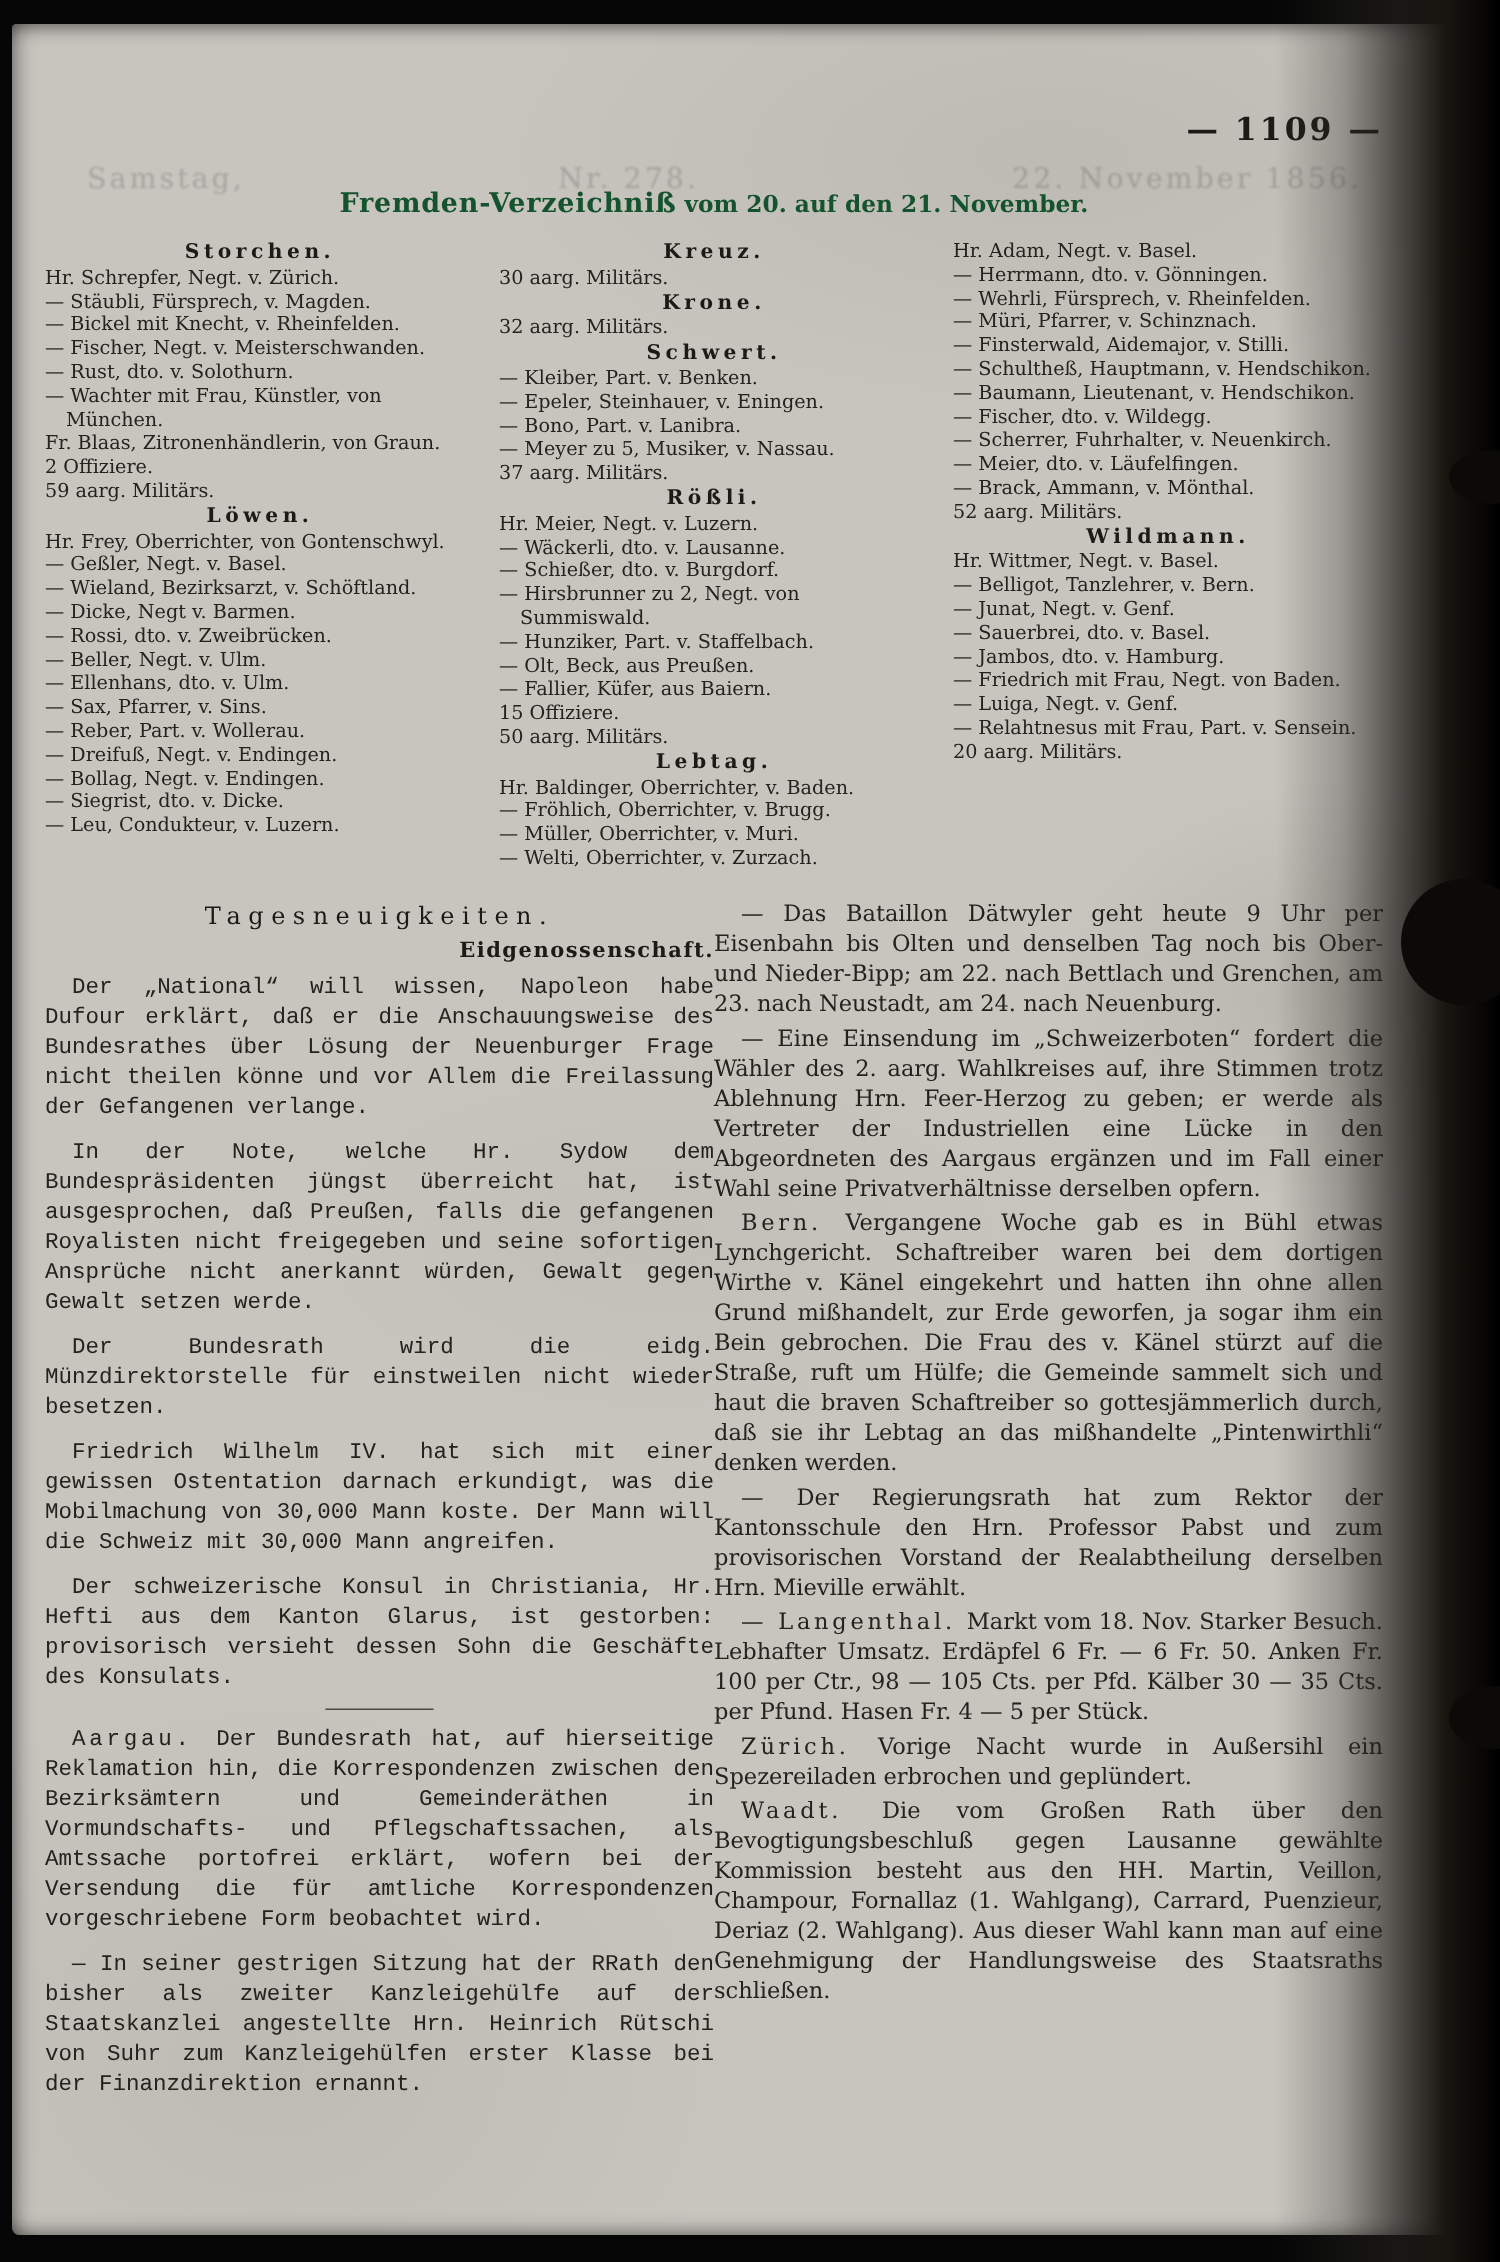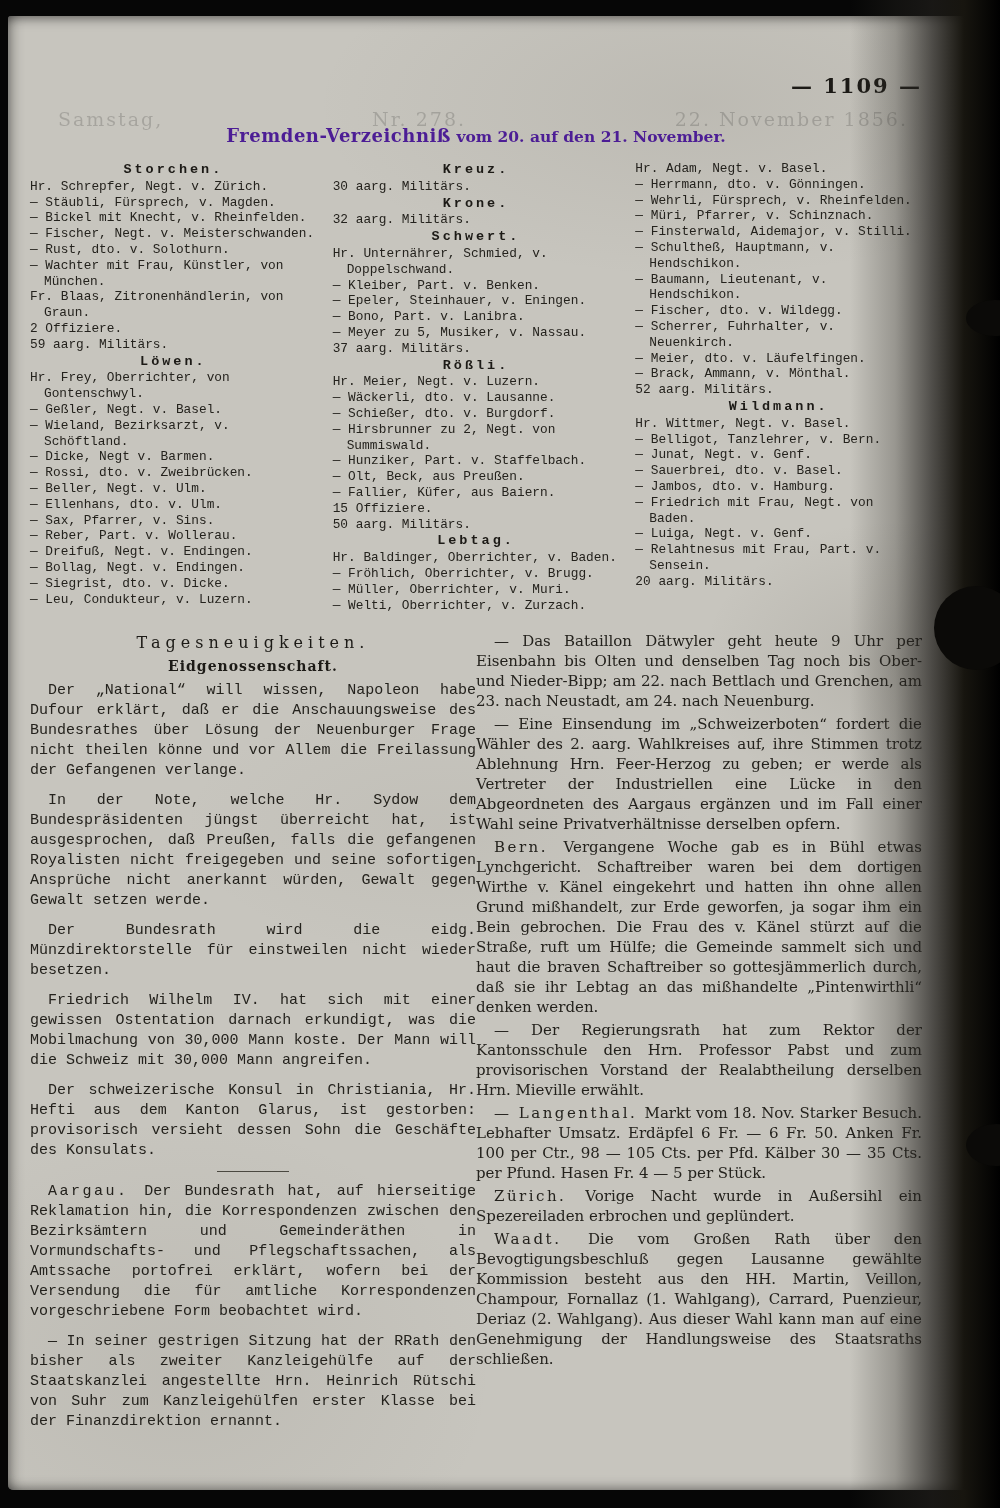--- a/index.html
+++ b/index.html
@@ -36,33 +36,33 @@
     position:absolute; left:50px; top:92px; width:850px;
     display:flex; justify-content:space-between;
     font-size:19px; letter-spacing:2px; color:#000000;
     opacity:.16; filter:blur(.7px); pointer-events:none;
   }
 
   .content { position:absolute; left:22px; top:58px; width:892px; }
 
   .page-num { text-align:right; font-weight:bold; font-size:21px; letter-spacing:2px; line-height:24px; color:#1c1a16; }
 
-  .masthead { text-align:center; margin-top:26px; line-height:24px; white-space:nowrap; color:#4c1d95; }
+  .masthead { text-align:center; margin-top:26px; line-height:24px; white-space:nowrap; color:#14532d; }
   .title-lead { font-weight:bold; font-size:18px; letter-spacing:.5px; }
   .title-rest { font-weight:bold; font-size:15.5px; }
 
-  .guest-cols { display:flex; gap:16px; margin-top:12px;font-family:Liberation Mono, monospace; }
+  .guest-cols { display:flex; gap:16px; margin-top:12px; }
   .gcol { flex:1; min-width:0; font-size:12.8px; line-height:15.8px; }
   .g-head { text-align:center; font-weight:bold; font-size:13.5px; letter-spacing:3px; margin:1px 0; color:#1c1a16; }
   .g-entry { padding-left:14px; text-indent:-14px; }
 
   .news { display:flex; margin-top:18px; }
   .news-col { flex:1; min-width:0; font-size:15px; line-height:20px; text-align:justify; }
   .section-title { text-align:center; font-size:16px; letter-spacing:5px; line-height:24px; color:#1c1a16; }
-  .subsection-title { text-align:center; font-weight:bold; font-size:14px; letter-spacing:1px; line-height:22px; margin-bottom:4px; color:#1c1a16; }
+  .subsection-title { text-align:right; font-weight:bold; font-size:14px; letter-spacing:1px; line-height:22px; margin-bottom:4px; color:#1c1a16; }
   .news-p { margin:0; text-indent:18px; }
   .news-left .news-p { margin-bottom:10px;font-family:Liberation Mono, monospace; }
   .news-right .news-p { margin-bottom:3px; }
   .lead { letter-spacing:2.5px;margin-top:33px; }
   .p-rule { width:72px; margin:2px auto 10px auto; border-top:1.5px solid #4a4840; }
 </style>
 </head>
 <body>
 
 <div class="stage">
@@ -108,21 +108,20 @@
             <div class="g-entry">— Bollag, Negt. v. Endingen.</div>
             <div class="g-entry">— Siegrist, dto. v. Dicke.</div>
             <div class="g-entry">— Leu, Condukteur, v. Luzern.</div>
           </div>
           <div class="gcol">
             <div class="g-head">Kreuz.</div>
             <div class="g-entry">30 aarg. Militärs.</div>
             <div class="g-head">Krone.</div>
             <div class="g-entry">32 aarg. Militärs.</div>
             <div class="g-head">Schwert.</div>
-            <div class="g-entry">Hr. Unternährer, Schmied, v. Doppelschwand.</div>
             <div class="g-entry">— Kleiber, Part. v. Benken.</div>
             <div class="g-entry">— Epeler, Steinhauer, v. Eningen.</div>
             <div class="g-entry">— Bono, Part. v. Lanibra.</div>
             <div class="g-entry">— Meyer zu 5, Musiker, v. Nassau.</div>
             <div class="g-entry">37 aarg. Militärs.</div>
             <div class="g-head">Rößli.</div>
             <div class="g-entry">Hr. Meier, Negt. v. Luzern.</div>
             <div class="g-entry">— Wäckerli, dto. v. Lausanne.</div>
             <div class="g-entry">— Schießer, dto. v. Burgdorf.</div>
             <div class="g-entry">— Hirsbrunner zu 2, Negt. von Summiswald.</div>

